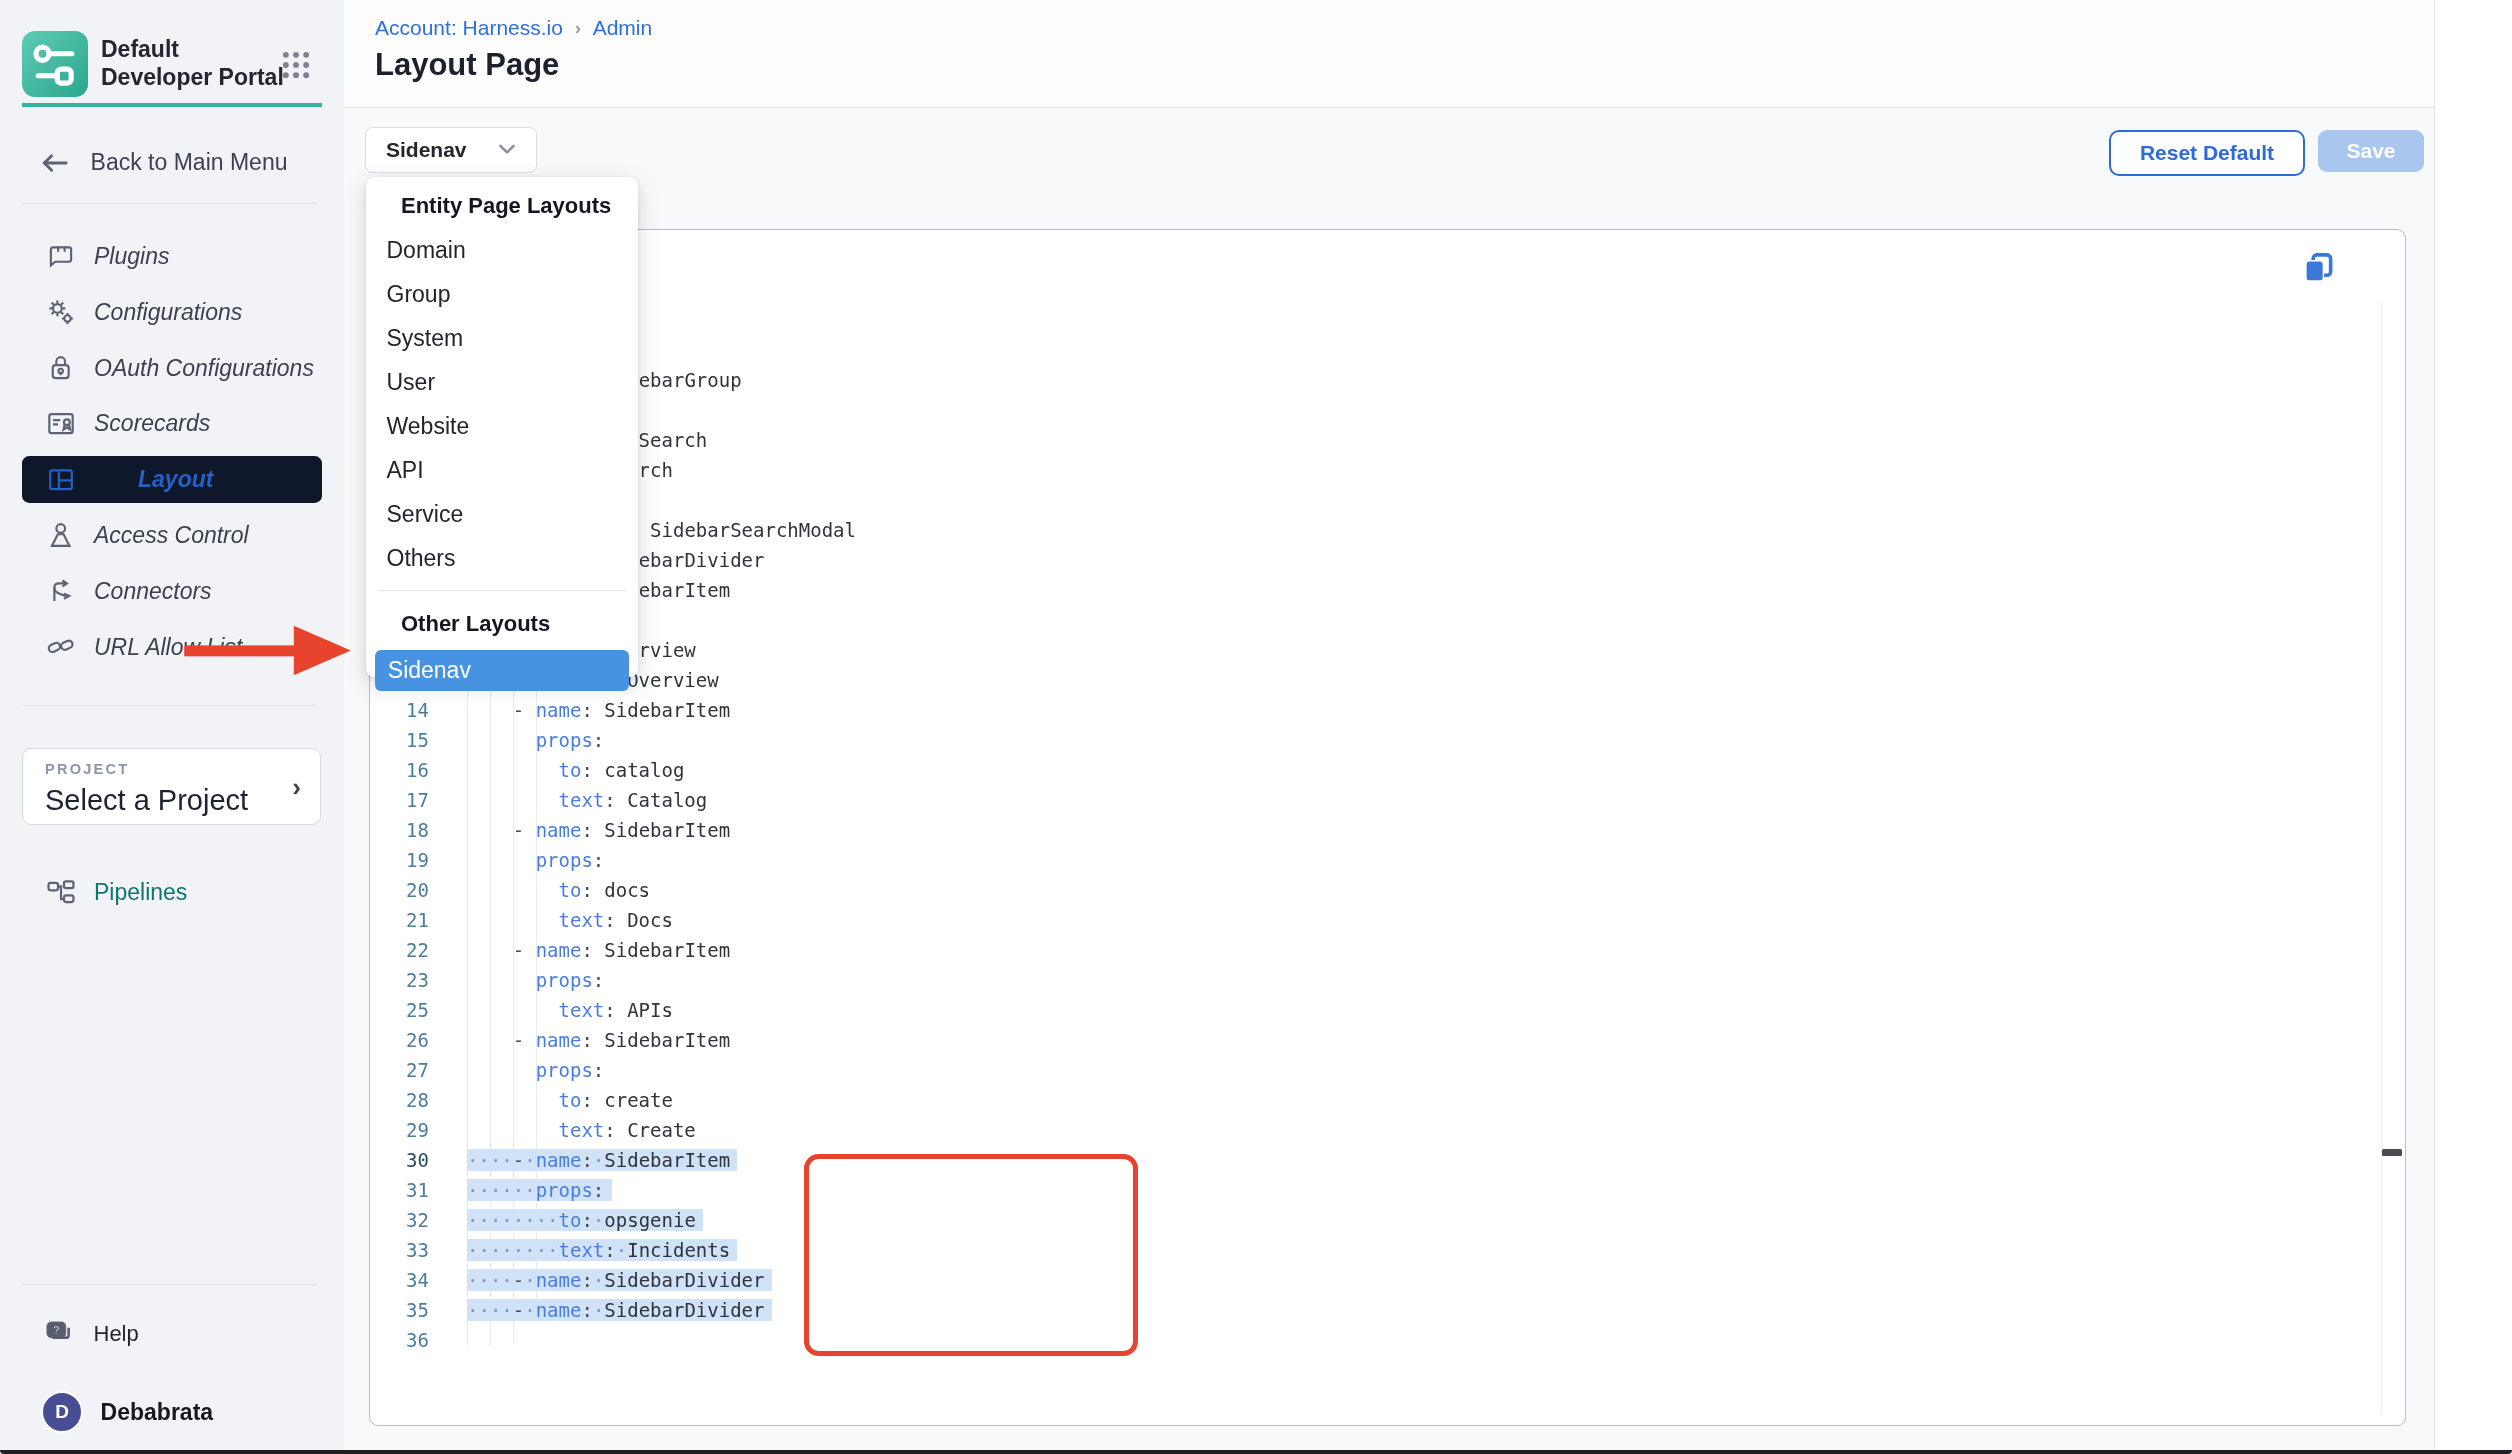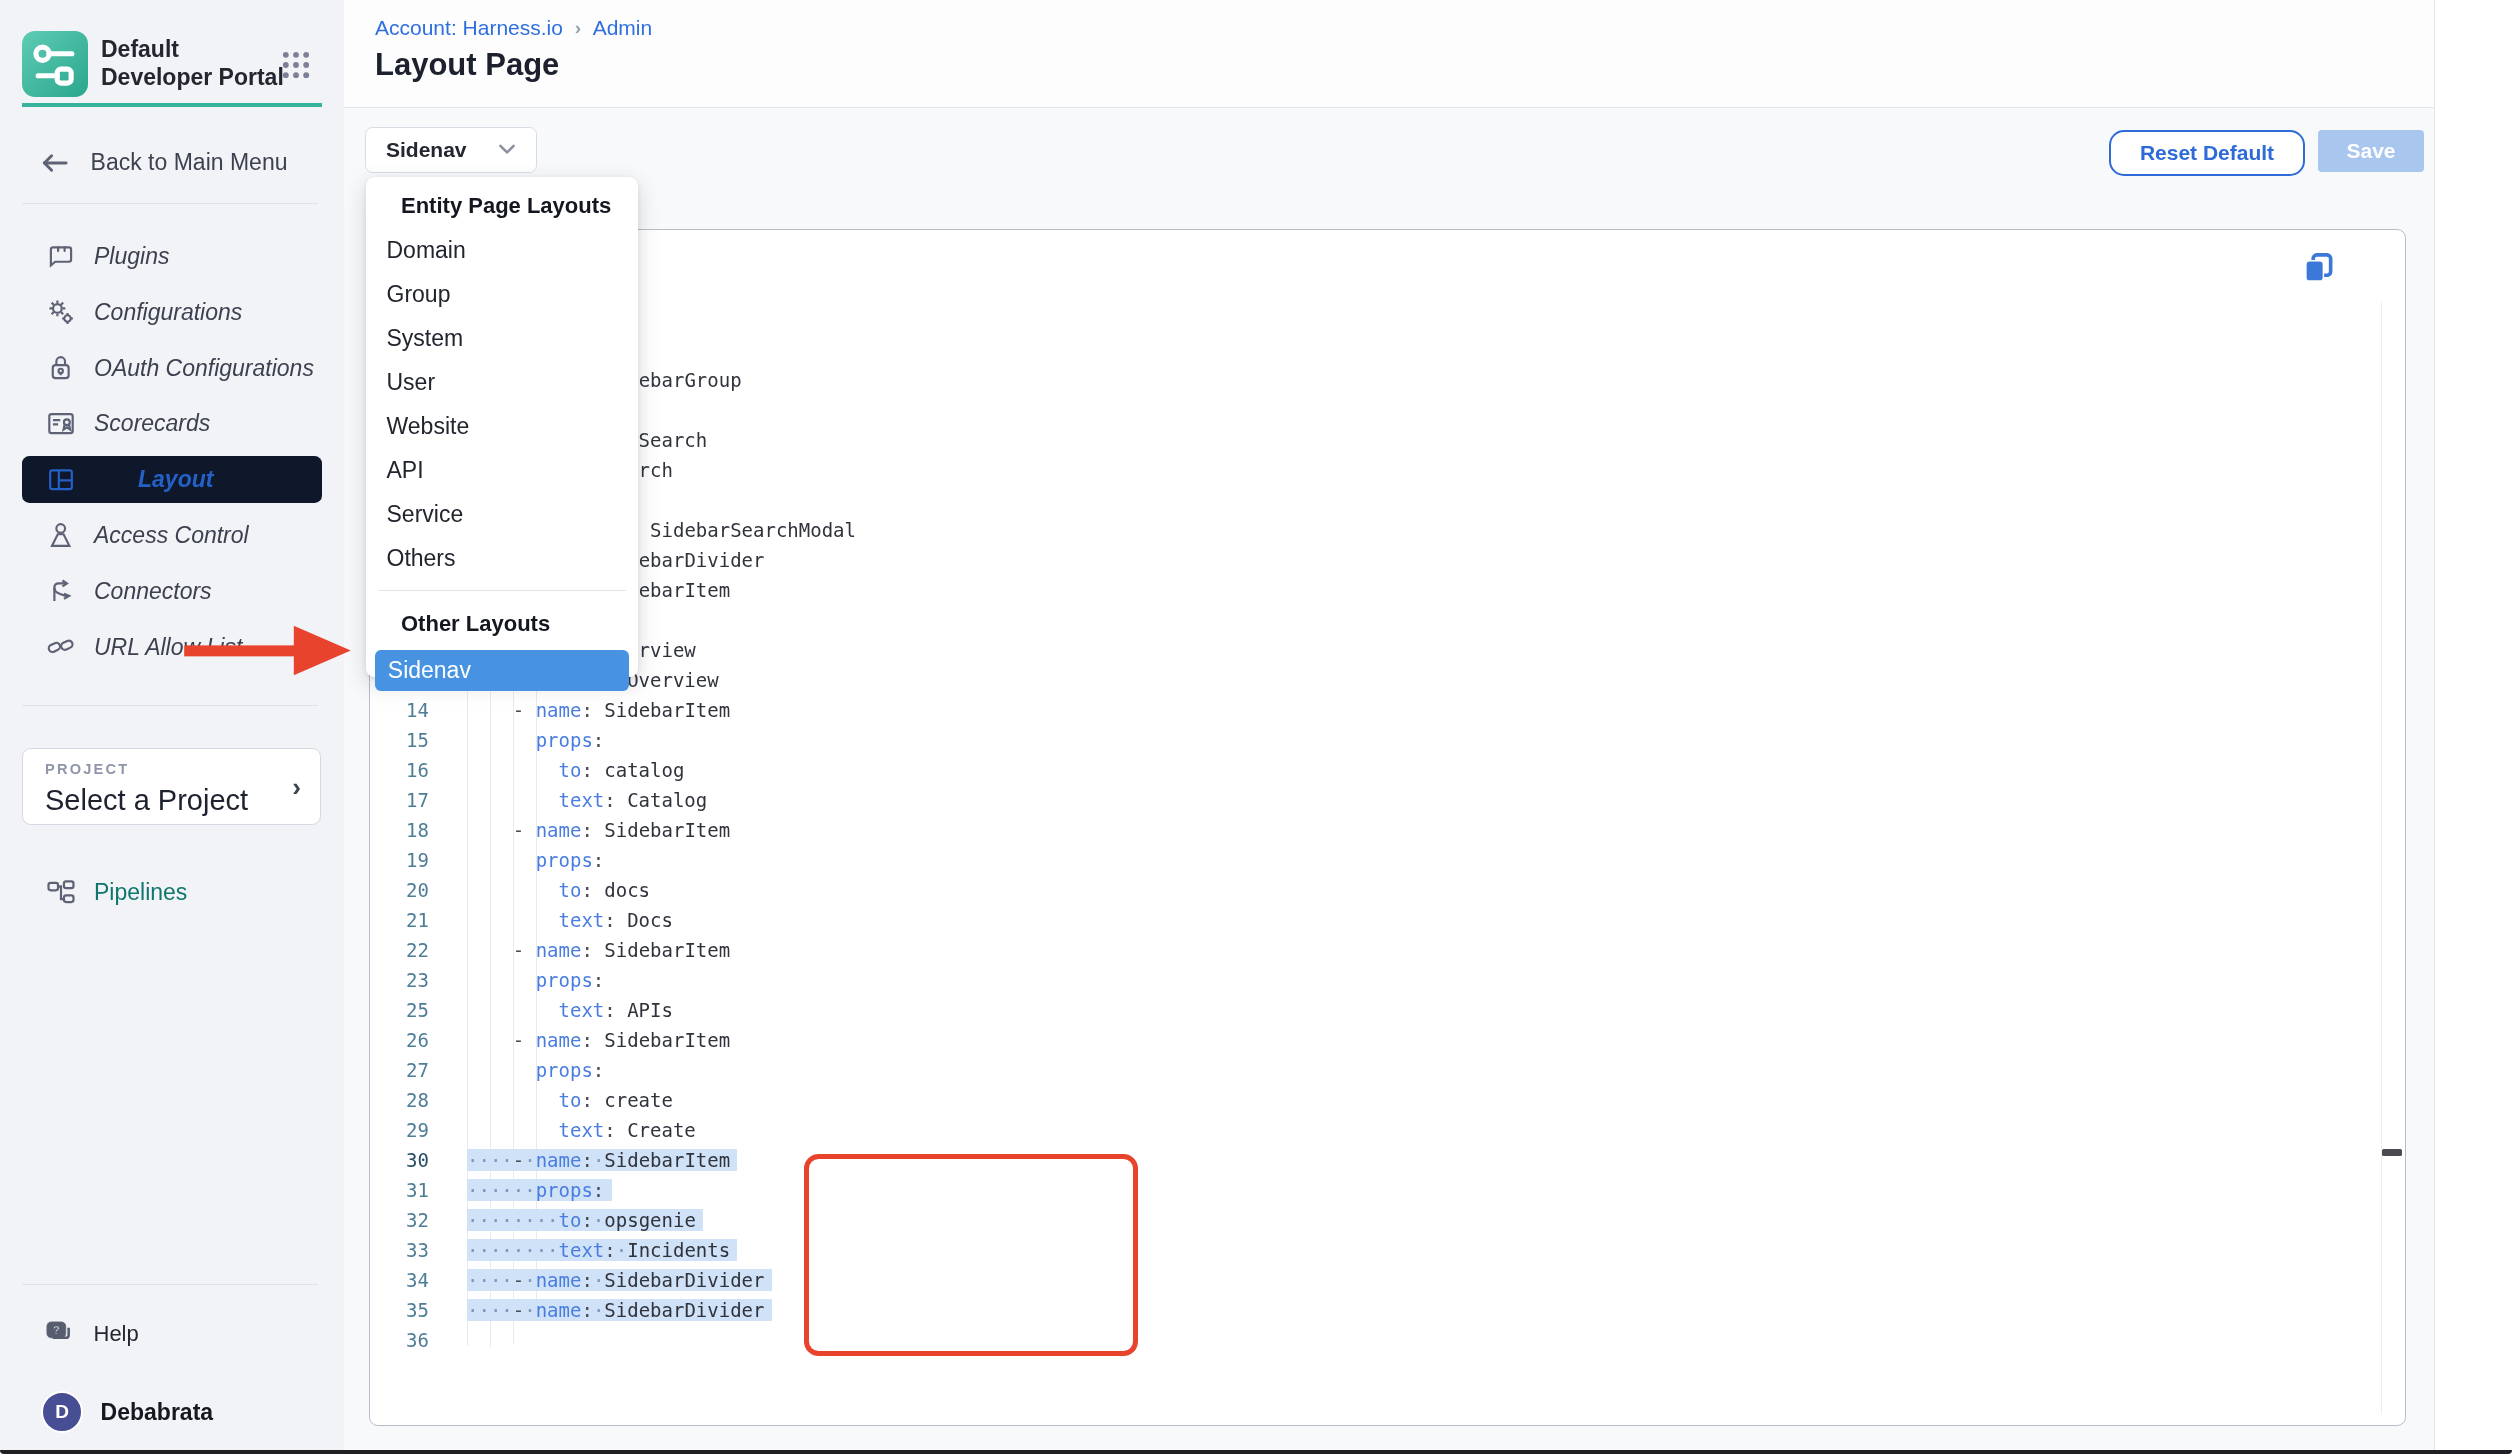--- a/index.html
+++ b/index.html
@@ -49,23 +49,23 @@
   .breadcrumb{position:absolute;left:31px;top:16px;font-size:21px;display:flex;align-items:center;gap:11.7px;}
   .crumb{color:#2e6fdf;cursor:pointer;}
   .crumb-sep{color:#99a0ad;font-weight:bold;font-size:19px;}
   .page-title{position:absolute;left:31px;top:47px;font-size:31px;font-weight:bold;color:#1d212e;}
   .right-rail{position:absolute;left:2090px;top:0;width:78px;height:1454px;background:#fff;border-left:1.5px solid #e5e6ec;}
   .select-trigger{position:absolute;left:20.5px;top:127px;width:170px;height:44px;background:#fff;
     border:1.5px solid #d9dbe4;border-radius:7.3px;display:flex;align-items:center;cursor:pointer;}
   .select-value{margin-left:20.5px;font-size:21px;font-weight:bold;color:#23262e;}
   .select-chevron{position:absolute;right:17.6px;top:11.7px;}
   .btn-reset{position:absolute;left:1765px;top:130px;width:192px;height:42px;background:#fff;border:2.2px solid #2e6bd8;
-    border-radius:15px;color:#2e6bd8;font-size:21px;font-weight:bold;display:flex;align-items:center;justify-content:center;cursor:pointer;}
+    border-radius:10px;color:#2e6bd8;font-size:21px;font-weight:bold;display:flex;align-items:center;justify-content:center;cursor:pointer;}
   .btn-save{position:absolute;left:1974px;top:130px;width:106px;height:42px;background:#a9c6ef;border:none;
-    border-radius:4px;color:#fff;font-size:21px;font-weight:bold;display:flex;align-items:center;justify-content:center;cursor:default;}
+    border-radius:9px;color:#fff;font-size:21px;font-weight:bold;display:flex;align-items:center;justify-content:center;cursor:default;}
   
   .card{position:absolute;left:25px;top:229px;width:2035px;height:1195px;background:#fff;
     border:1.5px solid #b9bcc8;border-radius:8.8px;}
   .copy-icon{position:absolute;right:70px;top:22px;width:32px;height:32px;cursor:pointer;}
   .scroll-track{position:absolute;right:23.4px;top:72px;width:0;height:1112px;border-left:1.5px solid #ededf2;}
   .scroll-thumb{position:absolute;right:2.9px;top:919px;width:20.5px;height:6.6px;background:#4a4c52;border-radius:1.5px;}
   .code-area{position:absolute;left:0;top:75px;width:2005px;}
   .cl{position:relative;height:30px;display:flex;align-items:center;white-space:pre;
     font-family:"DejaVu Sans Mono","Liberation Mono",monospace;font-size:19px;}
   .ln{display:inline-block;width:59px;text-align:right;color:#4e7d98;flex:0 0 59px;}

